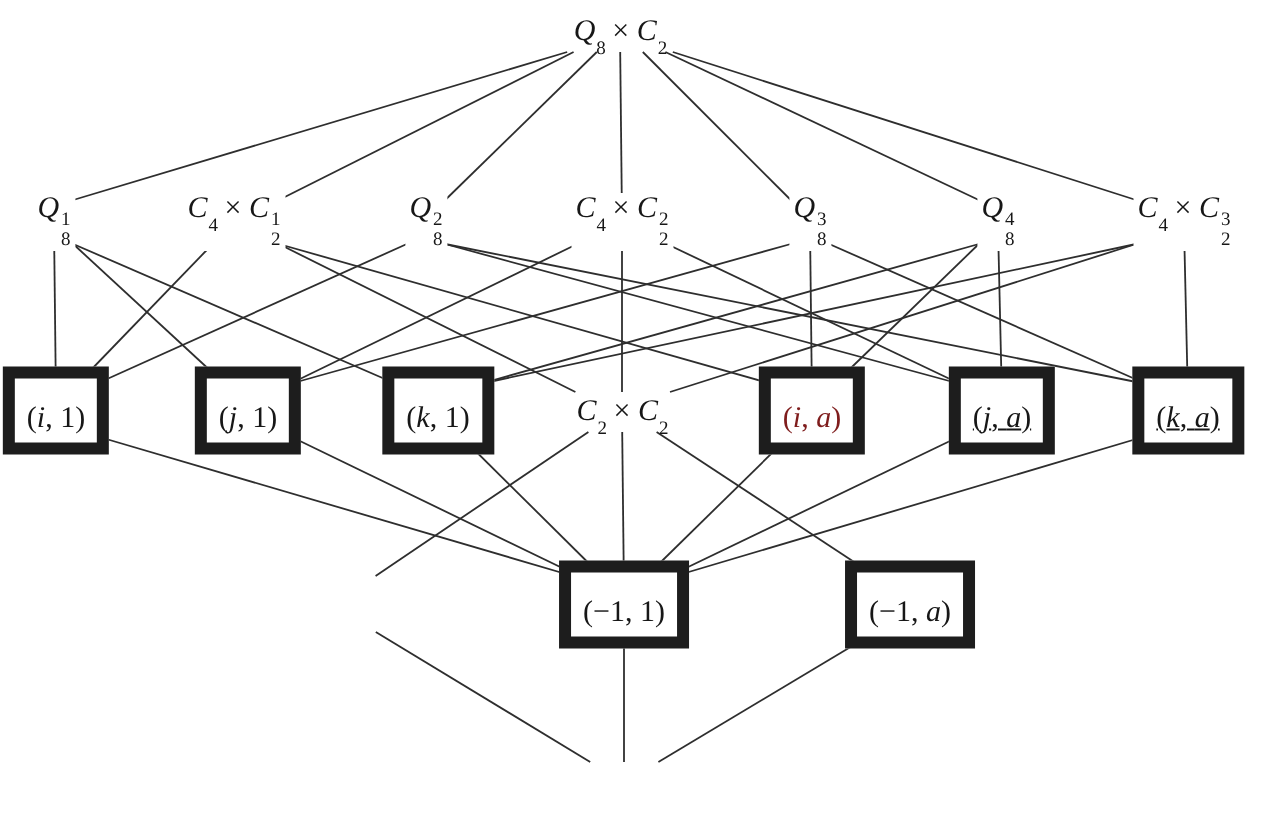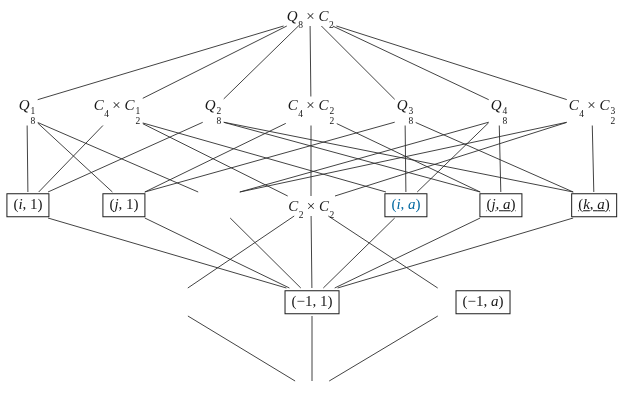--- a/index.html
+++ b/index.html
@@ -17,22 +17,22 @@
     position: absolute;
     transform: translate(-50%, -50%);
     white-space: nowrap;
     background: #ffffff;
     color: #171717;
     font-size: 15px;
     line-height: 1.1;
     padding: 0 2px;
   }
   .node.boxed {
-    border: 1px solid #f9a8d4;
-    padding: 2px 6px 3px 6px;
+    border: 6px solid #f9a8d4;
+    padding: 12px 6px 3px 6px;
   }
   .it { font-style: italic; }
   .up { font-style: normal; }
   sub.solo {
     font-size: 9.5px;
     line-height: 0;
     position: relative;
     top: 3px;
     left: 0.5px;
   }
@@ -116,19 +116,20 @@
     <div class="node" style="left: 499px; top: 111px; color: rgb(23, 23, 23);"><span class="it">Q</span><span class="stk">
         <span>4</span>
         <span>8</span>
       </span></div>
     <div class="node" style="left: 592px; top: 111px; color: rgb(23, 23, 23);"><span class="it">C</span><sub class="solo">4</sub><span class="up"> × </span><span class="it">C</span><span class="stk">
         <span>3</span>
         <span>2</span>
       </span></div>
     <div class="node boxed" style="left: 28px; top: 205px; color: rgb(23, 23, 23); border-color: rgb(29, 29, 29);"><span class="up">(</span><span class="it">i</span><span class="up">, 1)</span></div>
     <div class="node boxed" style="left: 124px; top: 205px; color: rgb(23, 23, 23); border-color: rgb(29, 29, 29);"><span class="up">(</span><span class="it">j</span><span class="up">, 1)</span></div>
+    <div class="node boxed" style="left: 219px; top: 205px; color: rgb(23, 23, 23); border-color: rgb(29, 29, 29);"><span class="up">(</span><span class="it">k</span><span class="up">, 1)</span></div>
     <div class="node" style="left: 311px; top: 206px; color: rgb(23, 23, 23);"><span class="it">C</span><sub class="solo">2</sub><span class="up"> × </span><span class="it">C</span><sub class="solo">2</sub></div>
-    <div class="node boxed" style="left: 406px; top: 205px; color: #0369a1; border-color: rgb(29, 29, 29); text-align: right;"><span class="up">(</span><span class="it">i</span><span class="up">, </span><span class="it">a</span><span class="up">)</span></div>
+    <div class="node boxed" style="left: 406px; top: 205px; color: #7f1d1d; border-color: rgb(29, 29, 29); text-align: right;"><span class="up">(</span><span class="it">i</span><span class="up">, </span><span class="it">a</span><span class="up">)</span></div>
     <div class="node boxed" style="left: 501px; top: 205px; color: rgb(23, 23, 23); border-color: rgb(29, 29, 29); text-decoration: underline;"><span class="up">(</span><span class="it">j</span><span class="up">, </span><span class="it">a</span><span class="up">)</span></div>
     <div class="node boxed" style="left: 594px; top: 205px; color: rgb(23, 23, 23); border-color: rgb(29, 29, 29); text-decoration: underline;"><span class="up">(</span><span class="it">k</span><span class="up">, </span><span class="it">a</span><span class="up">)</span></div>
     <div class="node boxed" style="left: 312px; top: 302px; color: rgb(23, 23, 23); border-color: rgb(29, 29, 29);"><span class="up">(−1, 1)</span></div>
-    <div class="node boxed" style="left: 455px; top: 302px; color: rgb(23, 23, 23); border-color: rgb(29, 29, 29); margin-left: 28px;"><span class="up">(−1, </span><span class="it">a</span><span class="up">)</span></div>
+    <div class="node boxed" style="left: 455px; top: 302px; color: rgb(23, 23, 23); border-color: rgb(29, 29, 29);"><span class="up">(−1, </span><span class="it">a</span><span class="up">)</span></div>
   </div>
 
 </body></html>

